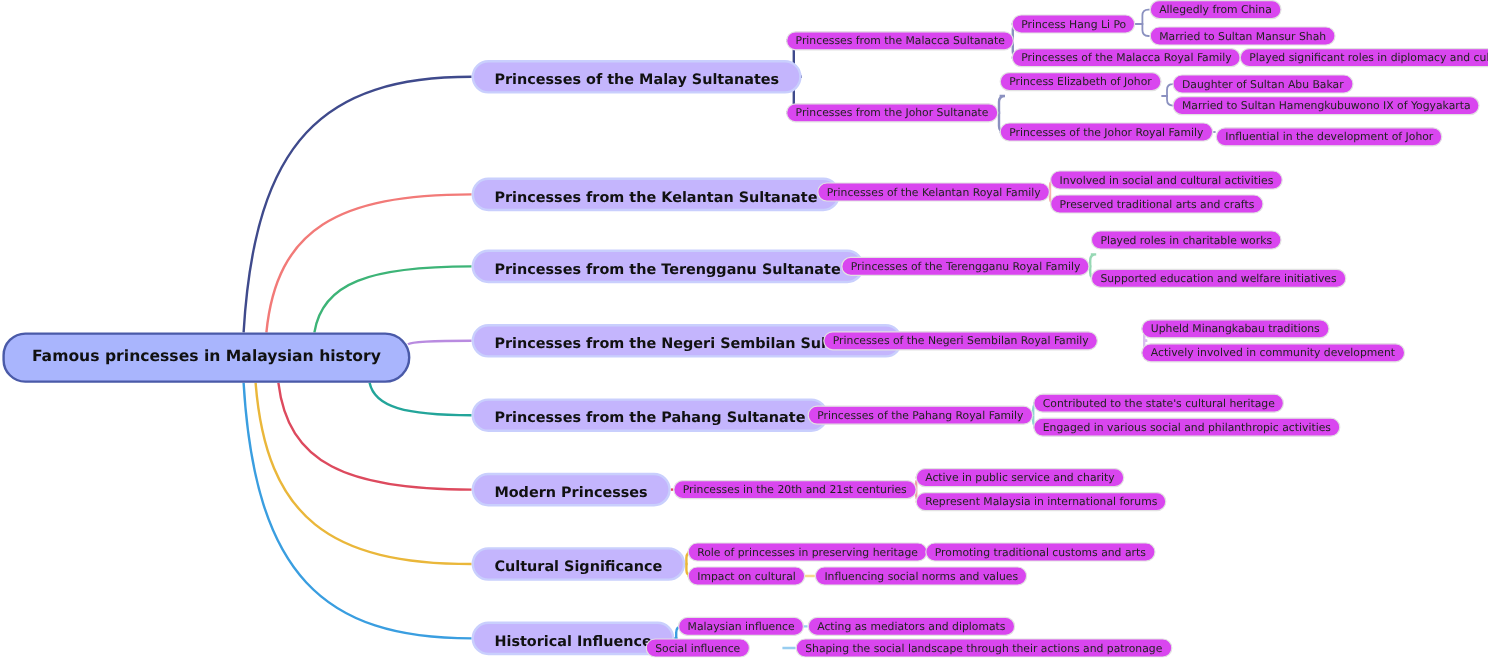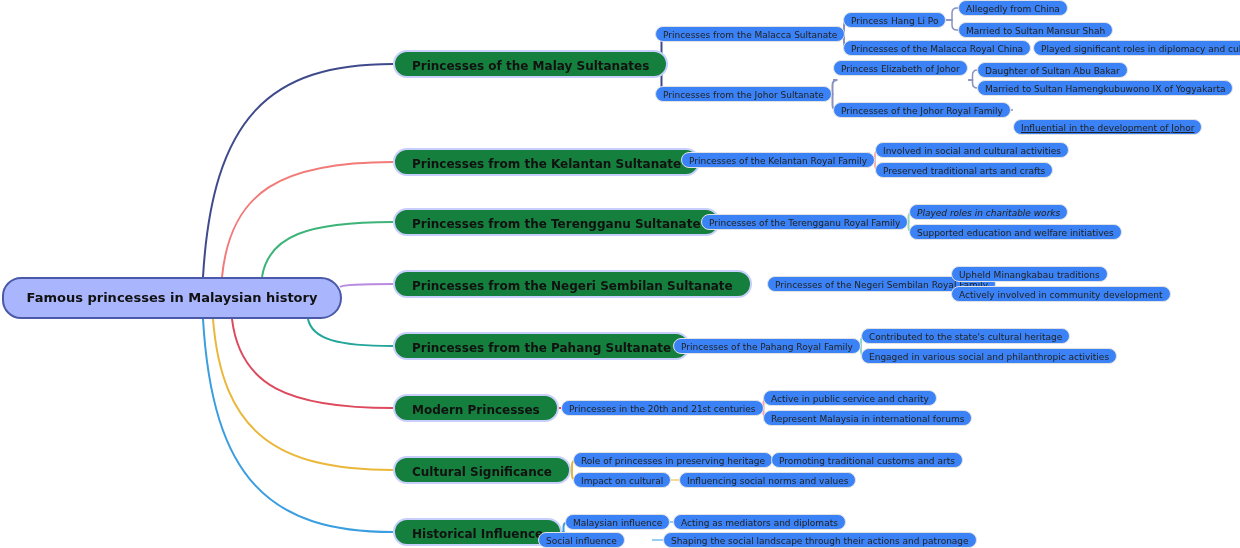--- a/index.html
+++ b/index.html
@@ -6,26 +6,26 @@
   body { width: 1240px; height: 548px; position: relative; overflow: hidden; font-family: "DejaVu Sans", sans-serif; }
   #links { position: absolute; left: 0; top: 0; width: 1240px; height: 548px; }
   .node { position: absolute; white-space: nowrap; box-sizing: border-box; }
   .root {
     left: 2px; top: 277px; width: 340px; height: 42px;
     background: #a9b5fd; border: 2px solid #4a5aa8; border-radius: 20px 22px 22px 20px;
     font-weight: bold; font-size: 13px; color: #111; line-height: 38px; text-align: center;
   }
   .main {
     height: 28px; line-height: 28px; padding: 0 17px;
-    background: #15803d; border: 2px solid #c9cffd; border-radius: 14px;
+    background: #c4b5fd; border: 2px solid #c9cffd; border-radius: 14px;
     font-weight: bold; font-size: 12px; color: #111;
   }
   .sub {
     height: 16px; line-height: 16px; padding: 0 7px;
-    background: #3b82f6; border: 1px solid #e2e2e2; border-radius: 8px;
+    background: #d946ef; border: 1px solid #e2e2e2; border-radius: 8px;
     font-size: 9px; color: #222;
   }
 </style>
 </head>
 <body>
 
 <svg id="links" xmlns="http://www.w3.org/2000/svg">
     <path d="M203,277 C212.5,117.25 269.5,64 393,64" fill="none" stroke="#3f4a8c" stroke-width="2"></path>
     <path d="M222,277 C230.55,190.75 281.85,162 393,162" fill="none" stroke="#f27a78" stroke-width="2"></path>
     <path d="M262,277 C268.55,235.75 307.85,222 393,222" fill="none" stroke="#3db477" stroke-width="2"></path>
@@ -71,41 +71,41 @@
     <path d="M652,540 L663,540" fill="none" stroke="#98cdf0" stroke-width="2"></path>
   </svg>
 
 <div class="node root">Famous princesses in Malaysian history</div>
 
 <div class="node main" id="m0" style="left: 393px; top: 50px;">Princesses of the Malay Sultanates</div>
 <div class="node sub" id="s0_0" style="left: 655px; top: 26px;">Princesses from the Malacca Sultanate</div>
 <div class="node sub" id="s0_0_0" style="left: 843px; top: 12px;">Princess Hang Li Po</div>
 <div class="node sub" id="s0_0_0_0" style="left: 958px; top: 0px;">Allegedly from China</div>
 <div class="node sub" id="s0_0_0_1" style="left: 958px; top: 22px;">Married to Sultan Mansur Shah</div>
-<div class="node sub" id="s0_0_1" style="left: 843px; top: 40px;">Princesses of the Malacca Royal China</div>
+<div class="node sub" id="s0_0_1" style="left: 843px; top: 40px;">Princesses of the Malacca Royal Family</div>
 <div class="node sub" id="s0_0_1_0" style="left: 1033px; top: 40px;">Played significant roles in diplomacy and culture</div>
 <div class="node sub" id="s0_1" style="left: 655px; top: 86px;">Princesses from the Johor Sultanate</div>
 <div class="node sub" id="s0_1_0" style="left: 833px; top: 60px;">Princess Elizabeth of Johor</div>
 <div class="node sub" id="s0_1_0_0" style="left: 977px; top: 62px;">Daughter of Sultan Abu Bakar</div>
 <div class="node sub" id="s0_1_0_1" style="left: 977px; top: 80px;">Married to Sultan Hamengkubuwono IX of Yogyakarta</div>
 <div class="node sub" id="s0_1_1" style="left: 833px; top: 102px;">Princesses of the Johor Royal Family</div>
-<div class="node sub" id="s0_1_1_0" style="left: 1013px; top: 119px; text-decoration: underline;">Influential in the development of Johor</div>
+<div class="node sub" id="s0_1_1_0" style="left: 1013px; top: 106px;">Influential in the development of Johor</div>
 
 <div class="node main" id="m1" style="left: 393px; top: 148px;">Princesses from the Kelantan Sultanate</div>
 <div class="node sub" id="s1_0" style="left: 681px; top: 152px;">Princesses of the Kelantan Royal Family</div>
 <div class="node sub" id="s1_0_0" style="left: 875px; top: 142px;">Involved in social and cultural activities</div>
 <div class="node sub" id="s1_0_1" style="left: 875px; top: 162px;">Preserved traditional arts and crafts</div>
 
 <div class="node main" id="m2" style="left: 393px; top: 208px;">Princesses from the Terengganu Sultanate</div>
 <div class="node sub" id="s2_0" style="left: 701px; top: 214px;">Princesses of the Terengganu Royal Family</div>
-<div class="node sub" id="s2_0_0" style="left: 909px; top: 204px; font-style: italic;">Played roles in charitable works</div>
+<div class="node sub" id="s2_0_0" style="left: 909px; top: 192px;">Played roles in charitable works</div>
 <div class="node sub" id="s2_0_1" style="left: 909px; top: 224px;">Supported education and welfare initiatives</div>
 
 <div class="node main" id="m3" style="left: 393px; top: 270px;">Princesses from the Negeri Sembilan Sultanate</div>
-<div class="node sub" id="s3_0" style="left: 767px; top: 276px;">Princesses of the Negeri Sembilan Royal Family</div>
+<div class="node sub" id="s3_0" style="left: 686px; top: 276px;">Princesses of the Negeri Sembilan Royal Family</div>
 <div class="node sub" id="s3_0_0" style="left: 951px; top: 266px;">Upheld Minangkabau traditions</div>
 <div class="node sub" id="s3_0_1" style="left: 951px; top: 286px;">Actively involved in community development</div>
 
 <div class="node main" id="m4" style="left: 393px; top: 332px;">Princesses from the Pahang Sultanate</div>
 <div class="node sub" id="s4_0" style="left: 673px; top: 338px;">Princesses of the Pahang Royal Family</div>
 <div class="node sub" id="s4_0_0" style="left: 861px; top: 328px;">Contributed to the state's cultural heritage</div>
 <div class="node sub" id="s4_0_1" style="left: 861px; top: 348px;">Engaged in various social and philanthropic activities</div>
 
 <div class="node main" id="m5" style="left: 393px; top: 394px;">Modern Princesses</div>
 <div class="node sub" id="s5_0" style="left: 561px; top: 400px;">Princesses in the 20th and 21st centuries</div>

